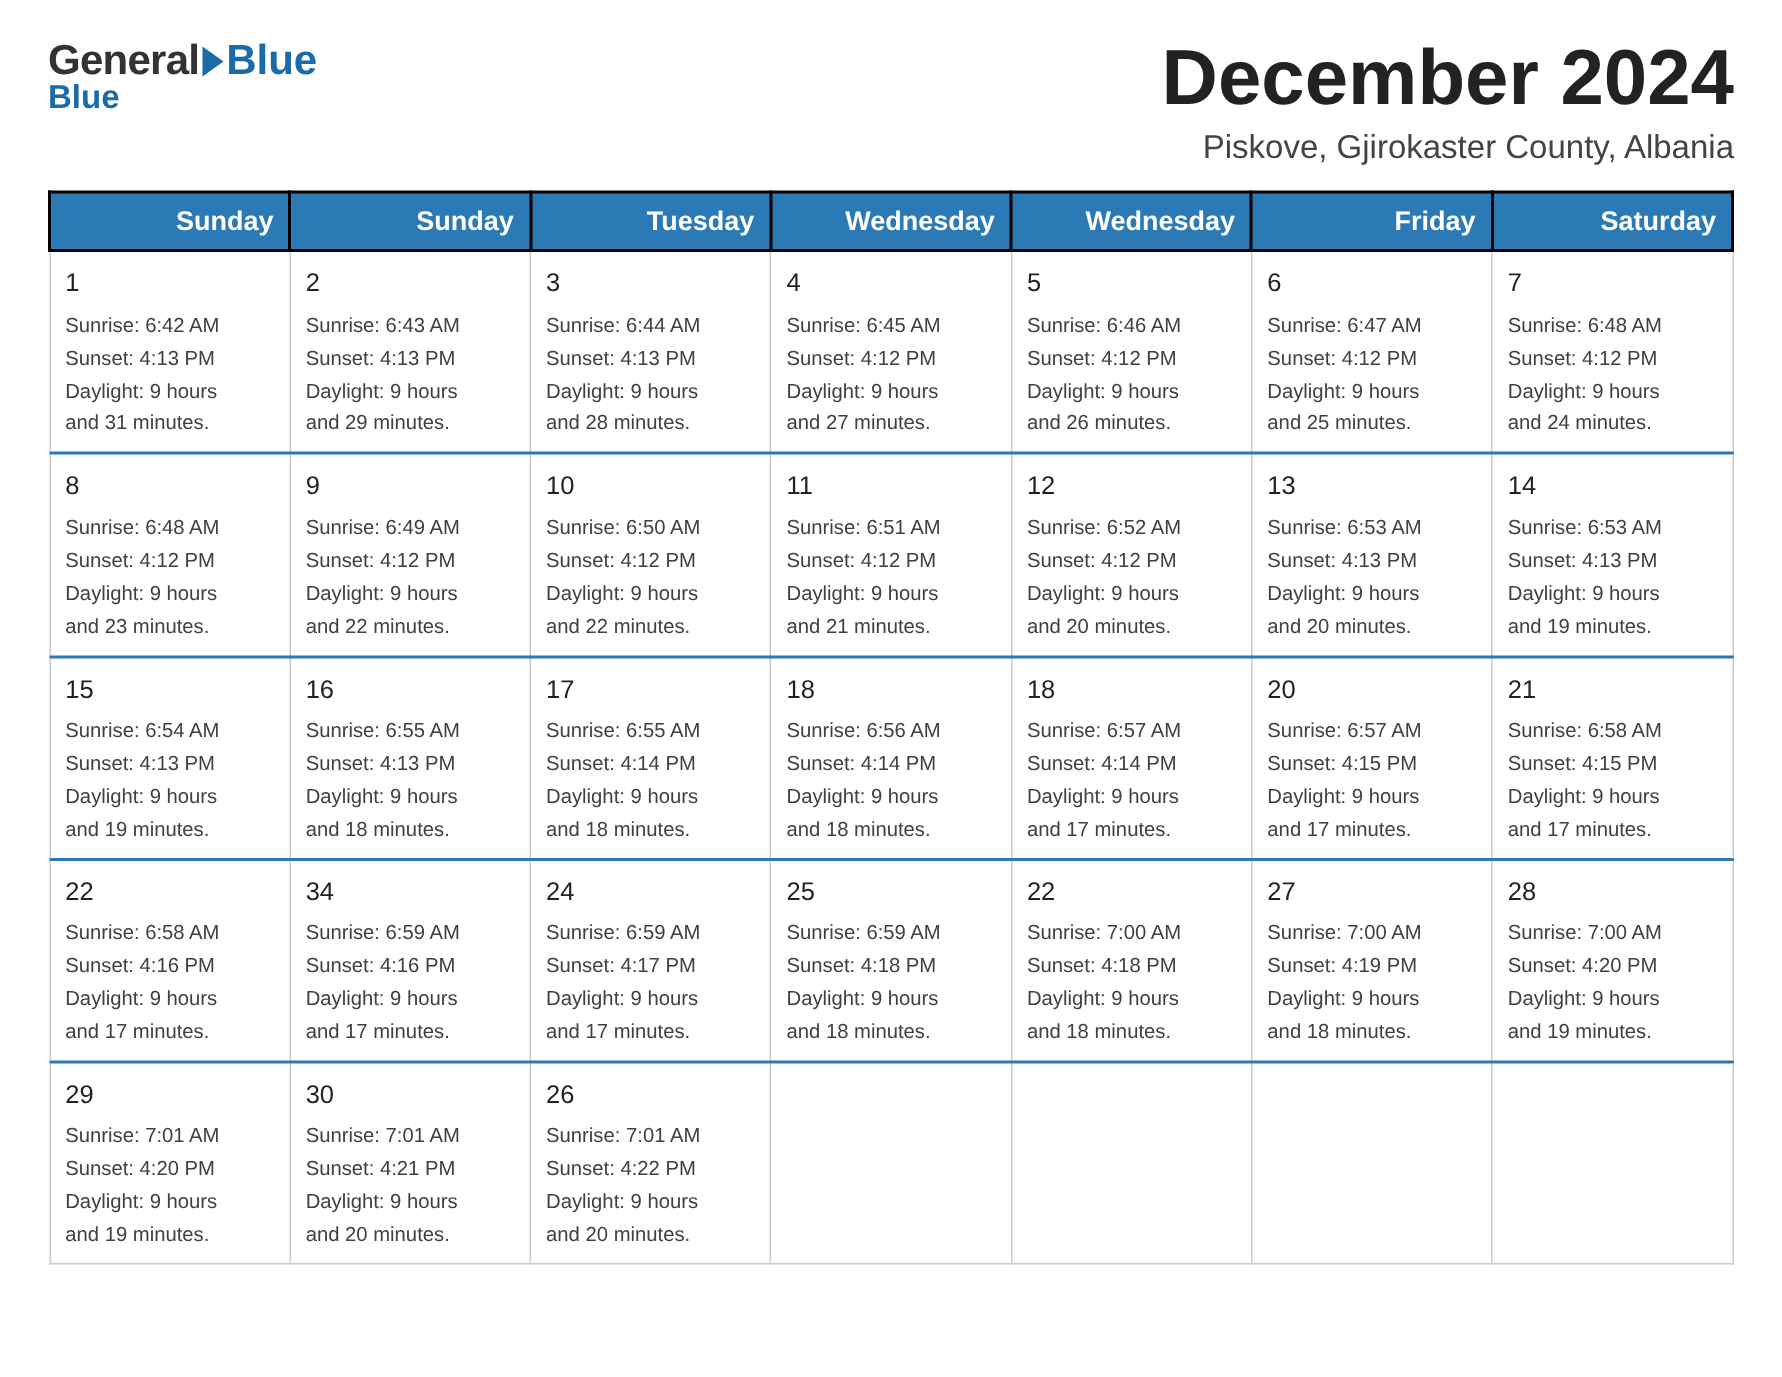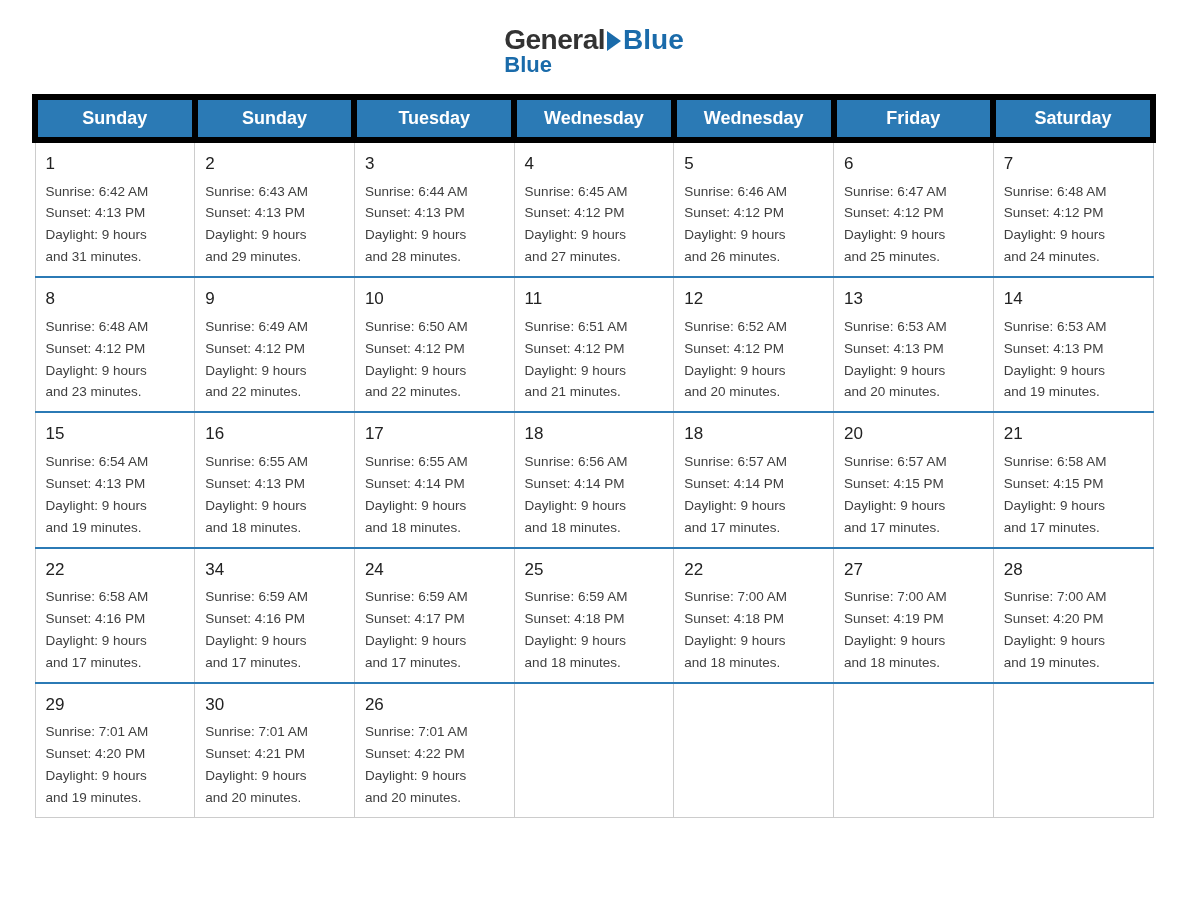--- a/index.html
+++ b/index.html
@@ -5,21 +5,21 @@
     * { box-sizing: border-box; margin: 0; padding: 0; }
     body {
       font-family: Arial, sans-serif;
       background: #fff;
       padding: 24px 32px;
       width: 1188px;
       min-height: 918px;
     }
     .header {
       display: flex;
-      justify-content: center;
+      justify-content: space-between;
       align-items: flex-start;
       margin-bottom: 16px;
       gap: 36px;
     }
     .logo {
       display: flex;
       flex-direction: column;
       align-items: flex-start;
     }
     .logo-top {
@@ -71,22 +71,22 @@
       width: 100%;
       border-collapse: collapse;
       margin-top: 8px;
     }
     thead tr th {
       background-color: #2b7ab5;
       color: #fff;
       font-size: 18px;
       font-weight: bold;
       padding: 8px 10px;
-      text-align: center;
-      border: 6px solid #000000;
+      text-align: right;
+      border: 2px solid #000000;
       margin-left: 20px;
     }
     tbody tr td {
       border: 1px solid #ccc;
       vertical-align: top;
       padding: 8px 10px;
       width: 14.28%;
       font-size: 14px;
       color: #333;
       line-height: 1.5;
@@ -118,20 +118,24 @@
 
 <div class="header">
   <div class="logo">
     <div class="logo-top">
       <span class="logo-general">General</span>
       <div class="logo-arrow"></div>
       <span class="logo-blue">Blue</span>
     </div>
     <div class="logo-subtitle">Blue</div>
   </div>
+  <div class="title-section">
+    <div class="month-title">December 2024</div>
+    <div class="location">Piskove, Gjirokaster County, Albania</div>
+  </div>
 </div>
 
 <table>
   <thead>
     <tr>
     <th>Sunday</th>
         <th>Sunday</th>
         <th>Tuesday</th>
         <th>Wednesday</th>
         <th>Wednesday</th>

